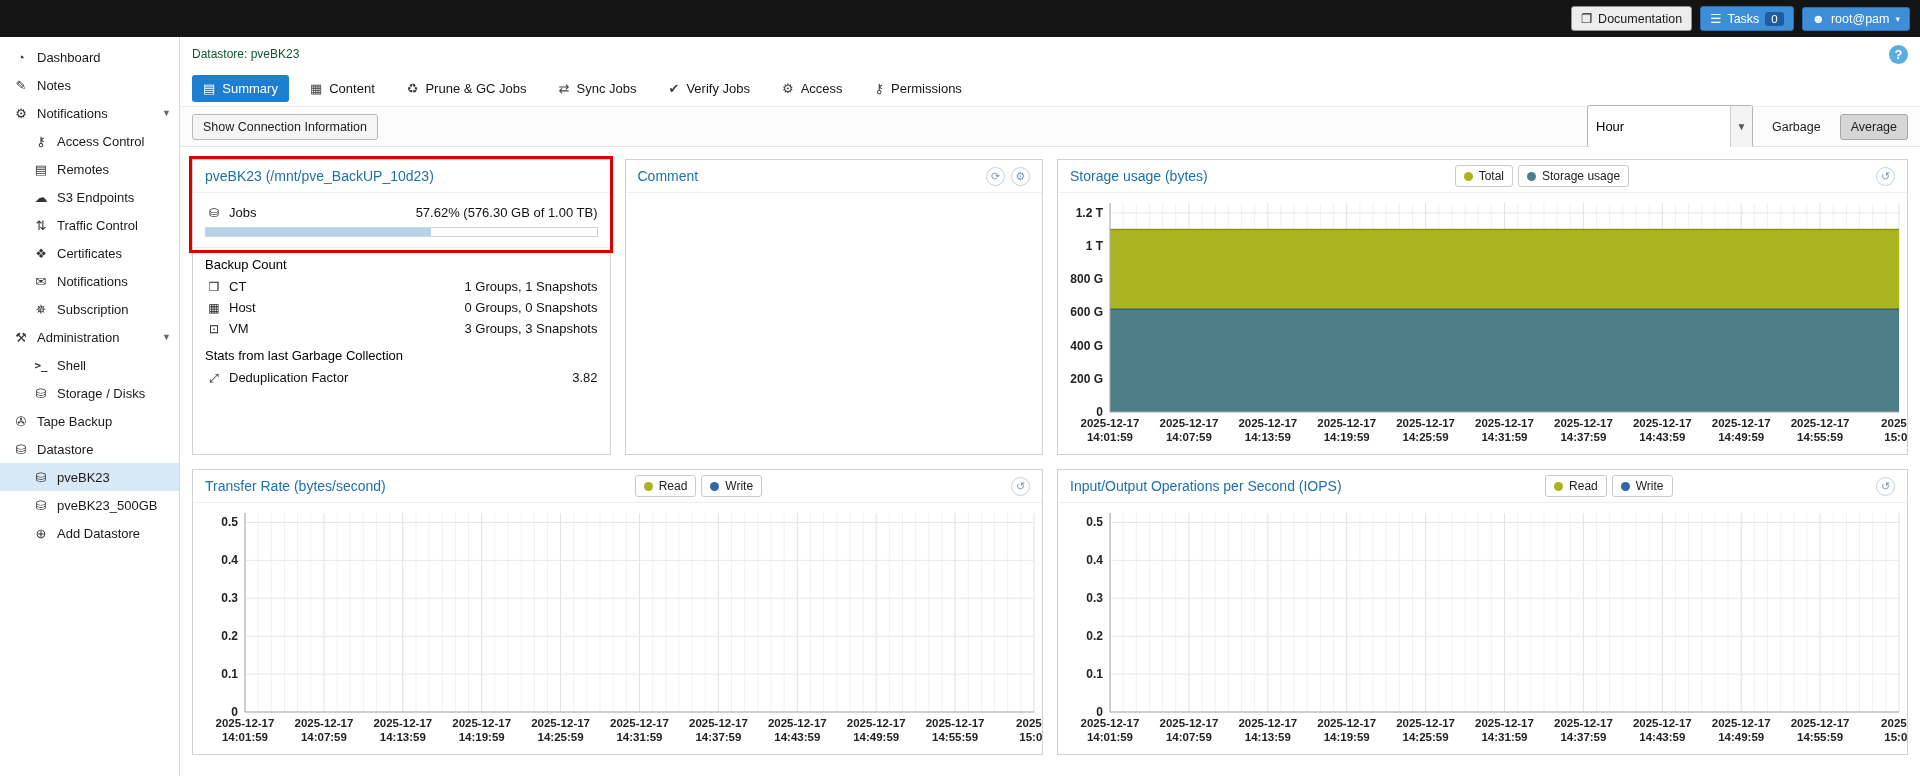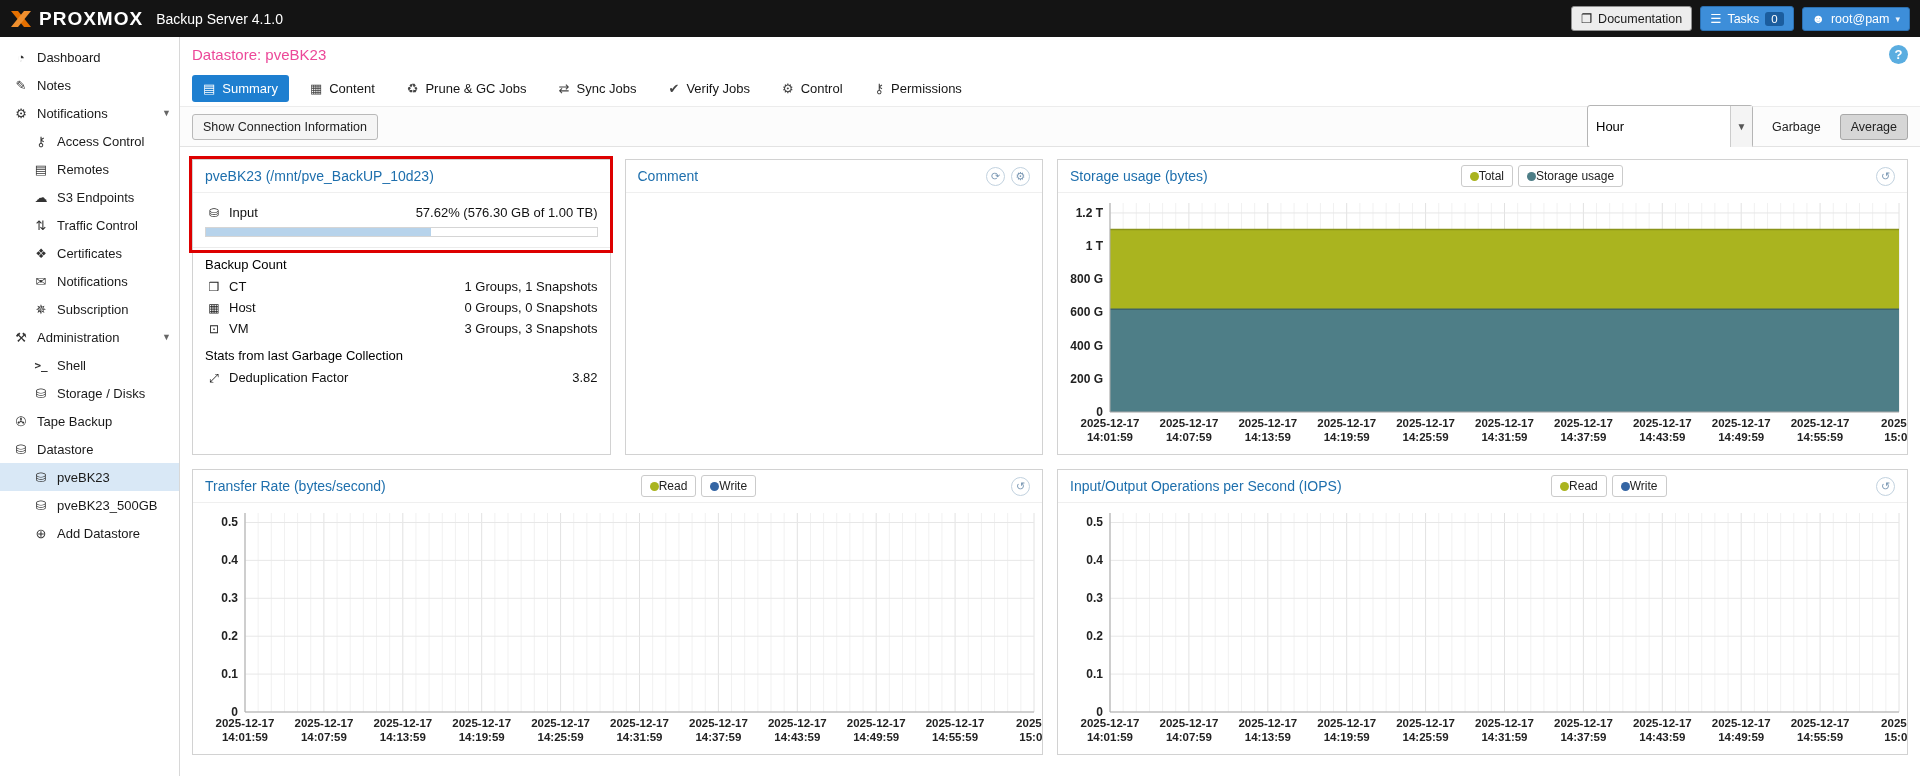--- a/index.html
+++ b/index.html
@@ -25,21 +25,21 @@
   .sb-item{display:flex;align-items:center;height:28px;padding:0 8px 0 12px;font-size:13px;color:#1a1a1a;cursor:pointer}
   .sb-item.lvl1{padding-left:32px}
   .sb-item.selected{background:#d9e8f6}
   .sb-icon{width:18px;margin-right:7px;font-size:13px;color:#333;text-align:center;flex:0 0 18px}
   .sb-icon.mono{font-family:"DejaVu Sans Mono",monospace;font-size:11px;font-weight:bold}
   .sb-label{white-space:nowrap;overflow:hidden;text-overflow:ellipsis}
   .sb-arrow{margin-left:auto;color:#666;font-size:9px}
 
   .content{flex:1;display:flex;flex-direction:column;min-width:0}
   .title-row{height:34px;display:flex;align-items:center;padding:0 12px;flex:0 0 34px}
-  .page-title{color:#ec4899;font-size:15px}
+  .page-title{color:#14532d;font-size:12px}
   .help-icon{margin-left:auto;width:19px;height:19px;border-radius:50%;background:#5aade0;color:#fff;font-weight:bold;font-size:13px;display:flex;align-items:center;justify-content:center;cursor:pointer}
 
   .tabbar{height:36px;display:flex;align-items:center;gap:10px;padding:0 12px;flex:0 0 36px;border-bottom:1px solid #ececec}
   .tab{display:inline-flex;align-items:center;gap:7px;padding:6px 11px;font-size:13px;border-radius:3px;color:#161616;cursor:pointer;white-space:nowrap}
   .tab .tab-icon{font-size:13px;color:#444}
   .tab.active{background:#1e7fd0;color:#fff}
   .tab.active .tab-icon{color:#fff}
 
   .toolbar{height:40px;display:flex;align-items:center;padding:0 12px;gap:8px;border-bottom:1px solid #e3e3e3;flex:0 0 40px;background:#fcfcfc}
   .btn{font-size:12.5px;padding:5px 10px;background:#f5f5f5;border:1px solid #b9b9b9;border-radius:3px;color:#222;cursor:pointer;white-space:nowrap}
@@ -52,21 +52,21 @@
 
   
   .panels{flex:1;display:grid;grid-template-columns:repeat(4,1fr);grid-template-rows:296px 286px;gap:14px;padding:12px;min-height:0;background:#fff}
   .panel{border:1px solid #d2d2d2;background:#fff;display:flex;flex-direction:column;min-width:0;overflow:hidden}
   .panel.span2{grid-column:span 2}
   .panel-header{display:flex;align-items:center;padding:0 12px;border-bottom:1px solid #efefef;flex:0 0 auto;min-height:33px}
   .panel-title{color:#1e6fad;font-size:14px;white-space:nowrap;overflow:hidden;text-overflow:ellipsis}
   .panel-tools{margin-left:auto;display:flex;align-items:center;gap:6px}
   .tool-circle{width:19px;height:19px;border-radius:50%;border:1px solid #c2d2df;color:#7b98b4;display:flex;align-items:center;justify-content:center;font-size:11px;cursor:pointer;background:#fff}
   .legend{display:flex;align-items:center;gap:5px;margin-left:auto}
-  .legend-pill{display:inline-flex;align-items:center;border:1px solid #cbcbcb;border-radius:3px;background:#fff;padding:3px 8px;font-size:12px;color:#222;cursor:pointer;white-space:nowrap}
+  .legend-pill{display:inline-flex;align-items:center;gap:6px;border:1px solid #cbcbcb;border-radius:3px;background:#fff;padding:3px 8px;font-size:12px;color:#222;cursor:pointer;white-space:nowrap}
   .dot{width:9px;height:9px;border-radius:50%;flex:0 0 9px}
   .chart-host{flex:1;min-height:0}
 
   
   .panel-body{flex:1;min-height:0}
   .usage-row{display:flex;align-items:center;padding:12px 12px 4px;font-size:13px;color:#111}
   .usage-value{margin-left:auto}
   .progress{height:10px;margin:3px 12px 10px;border:1px solid #d5d5d5;background:#fff;position:relative}
   .progress-fill{position:absolute;left:0;top:0;bottom:0;background:#b7d3eb}
   .section-title{padding:9px 12px 4px;font-size:13px;color:#000}
@@ -77,28 +77,20 @@
 
   
   .annotation{position:absolute;left:189px;top:156px;width:424px;height:97px;border:3px solid #dd0000;pointer-events:none;z-index:50}
 </style>
 </head>
 <body>
 
 <div class="app">
 
   <div class="top-header">
-    <div class="brand">
-      <svg class="logo-svg" width="22" height="18" viewBox="0 0 22 18">
-        <path d="M1 1 L8 1 L21 17 L14 17 Z" fill="#e57000"></path>
-        <path d="M21 1 L14 1 L1 17 L8 17 Z" fill="#ef8f2e"></path>
-      </svg>
-      <span class="brand-text">PROXMOX</span>
-      <span class="product">Backup Server 4.1.0</span>
-    </div>
     <div class="header-right">
       <button class="hbtn light">
         <span>❐</span>
         <span>Documentation</span>
       </button>
       <button class="hbtn blue">
         <span>☰</span>
         <span>Tasks</span>
         <span class="badge">0</span>
       </button>
@@ -211,21 +203,21 @@
           <div class="tab">
             <span class="tab-icon">⇄</span>
             <span>Sync Jobs</span>
           </div>
           <div class="tab">
             <span class="tab-icon">✔</span>
             <span>Verify Jobs</span>
           </div>
           <div class="tab">
             <span class="tab-icon">⚙</span>
-            <span>Control</span>
+            <span>Access</span>
           </div>
           <div class="tab">
             <span class="tab-icon">⚷</span>
             <span>Permissions</span>
           </div>
         </div>
 
       <div class="toolbar">
         <button class="btn">Show Connection Information</button>
         <span class="spacer"></span>
@@ -241,21 +233,21 @@
 
       <div class="panels">
 
         <div class="panel">
           <div class="panel-header">
             <span class="panel-title">pveBK23 (/mnt/pve_BackUP_10d23)</span>
           </div>
           <div class="panel-body">
             <div class="usage-row">
               <span class="kv-icon">⛁</span>
-              <span>Input</span>
+              <span>Jobs</span>
               <span class="usage-value">57.62% (576.30 GB of 1.00 TB)</span>
             </div>
             <div class="progress">
               <div class="progress-fill" id="usage-fill" style="width: 57.62%;"></div>
             </div>
             <div class="section-title bordered">Backup Count</div>
             <div id="backup-rows">
                 <div class="kv-row">
                   <span class="kv-icon">❒</span>
                   <span>CT</span>

